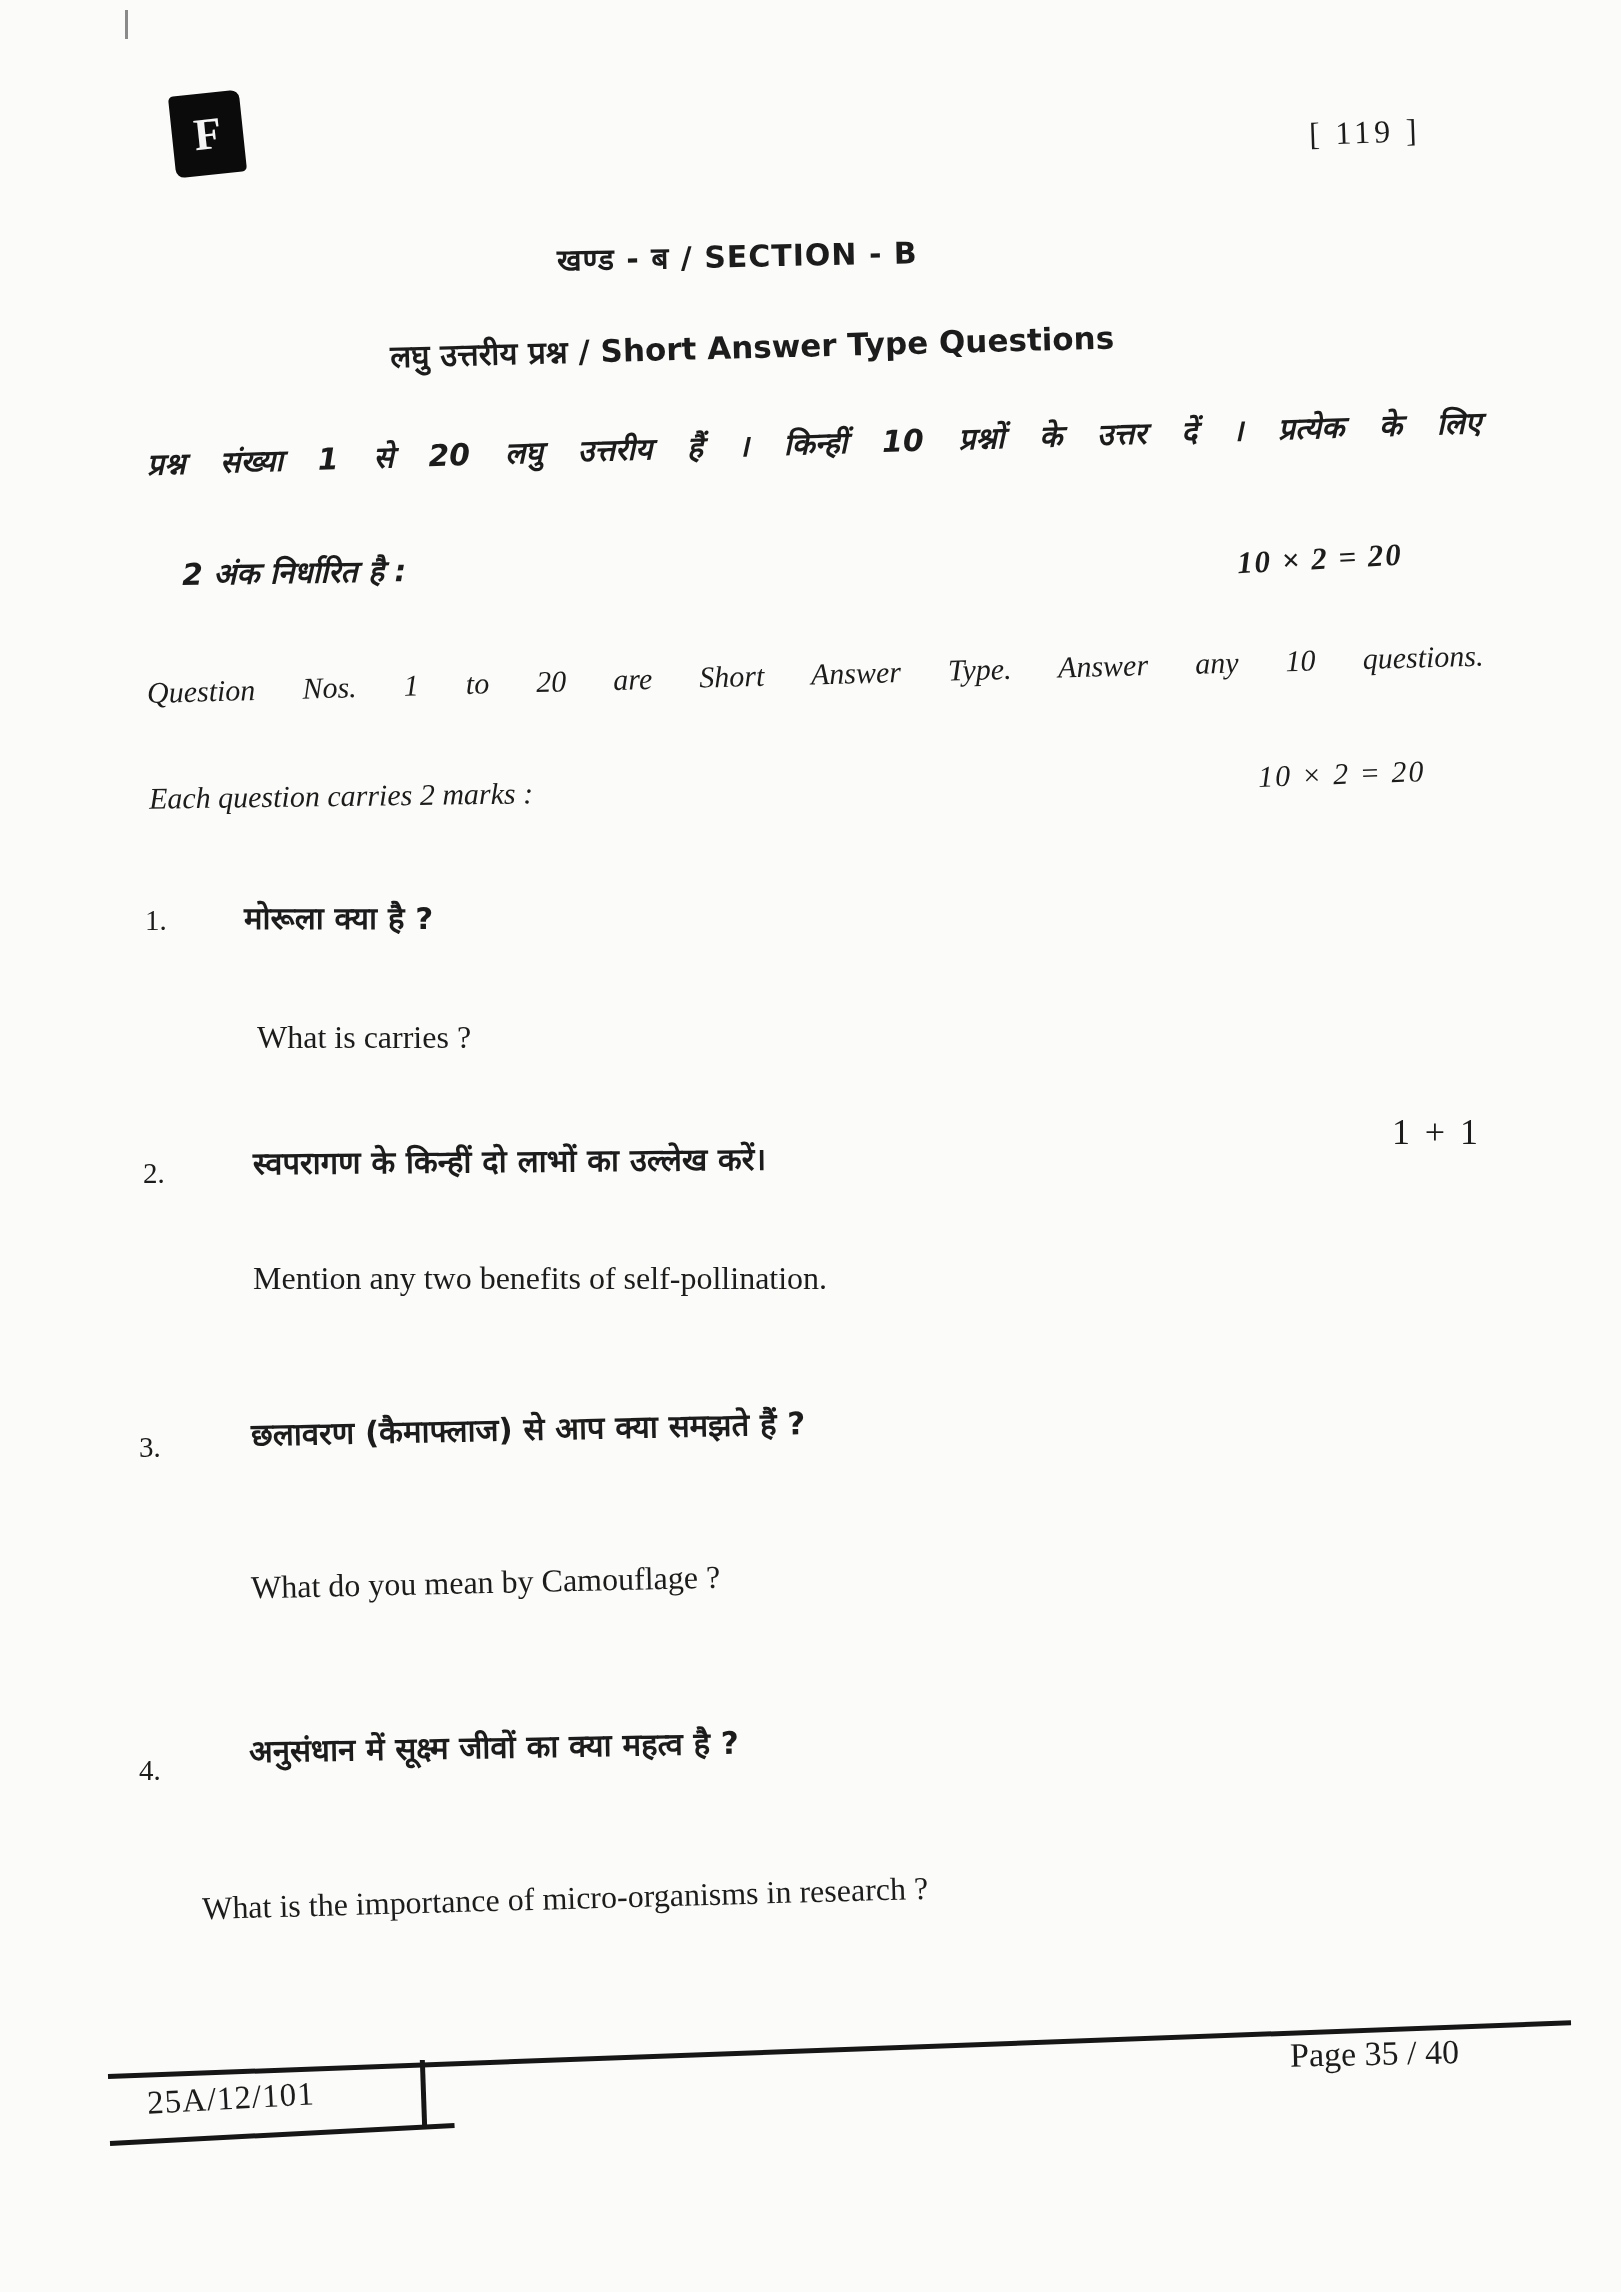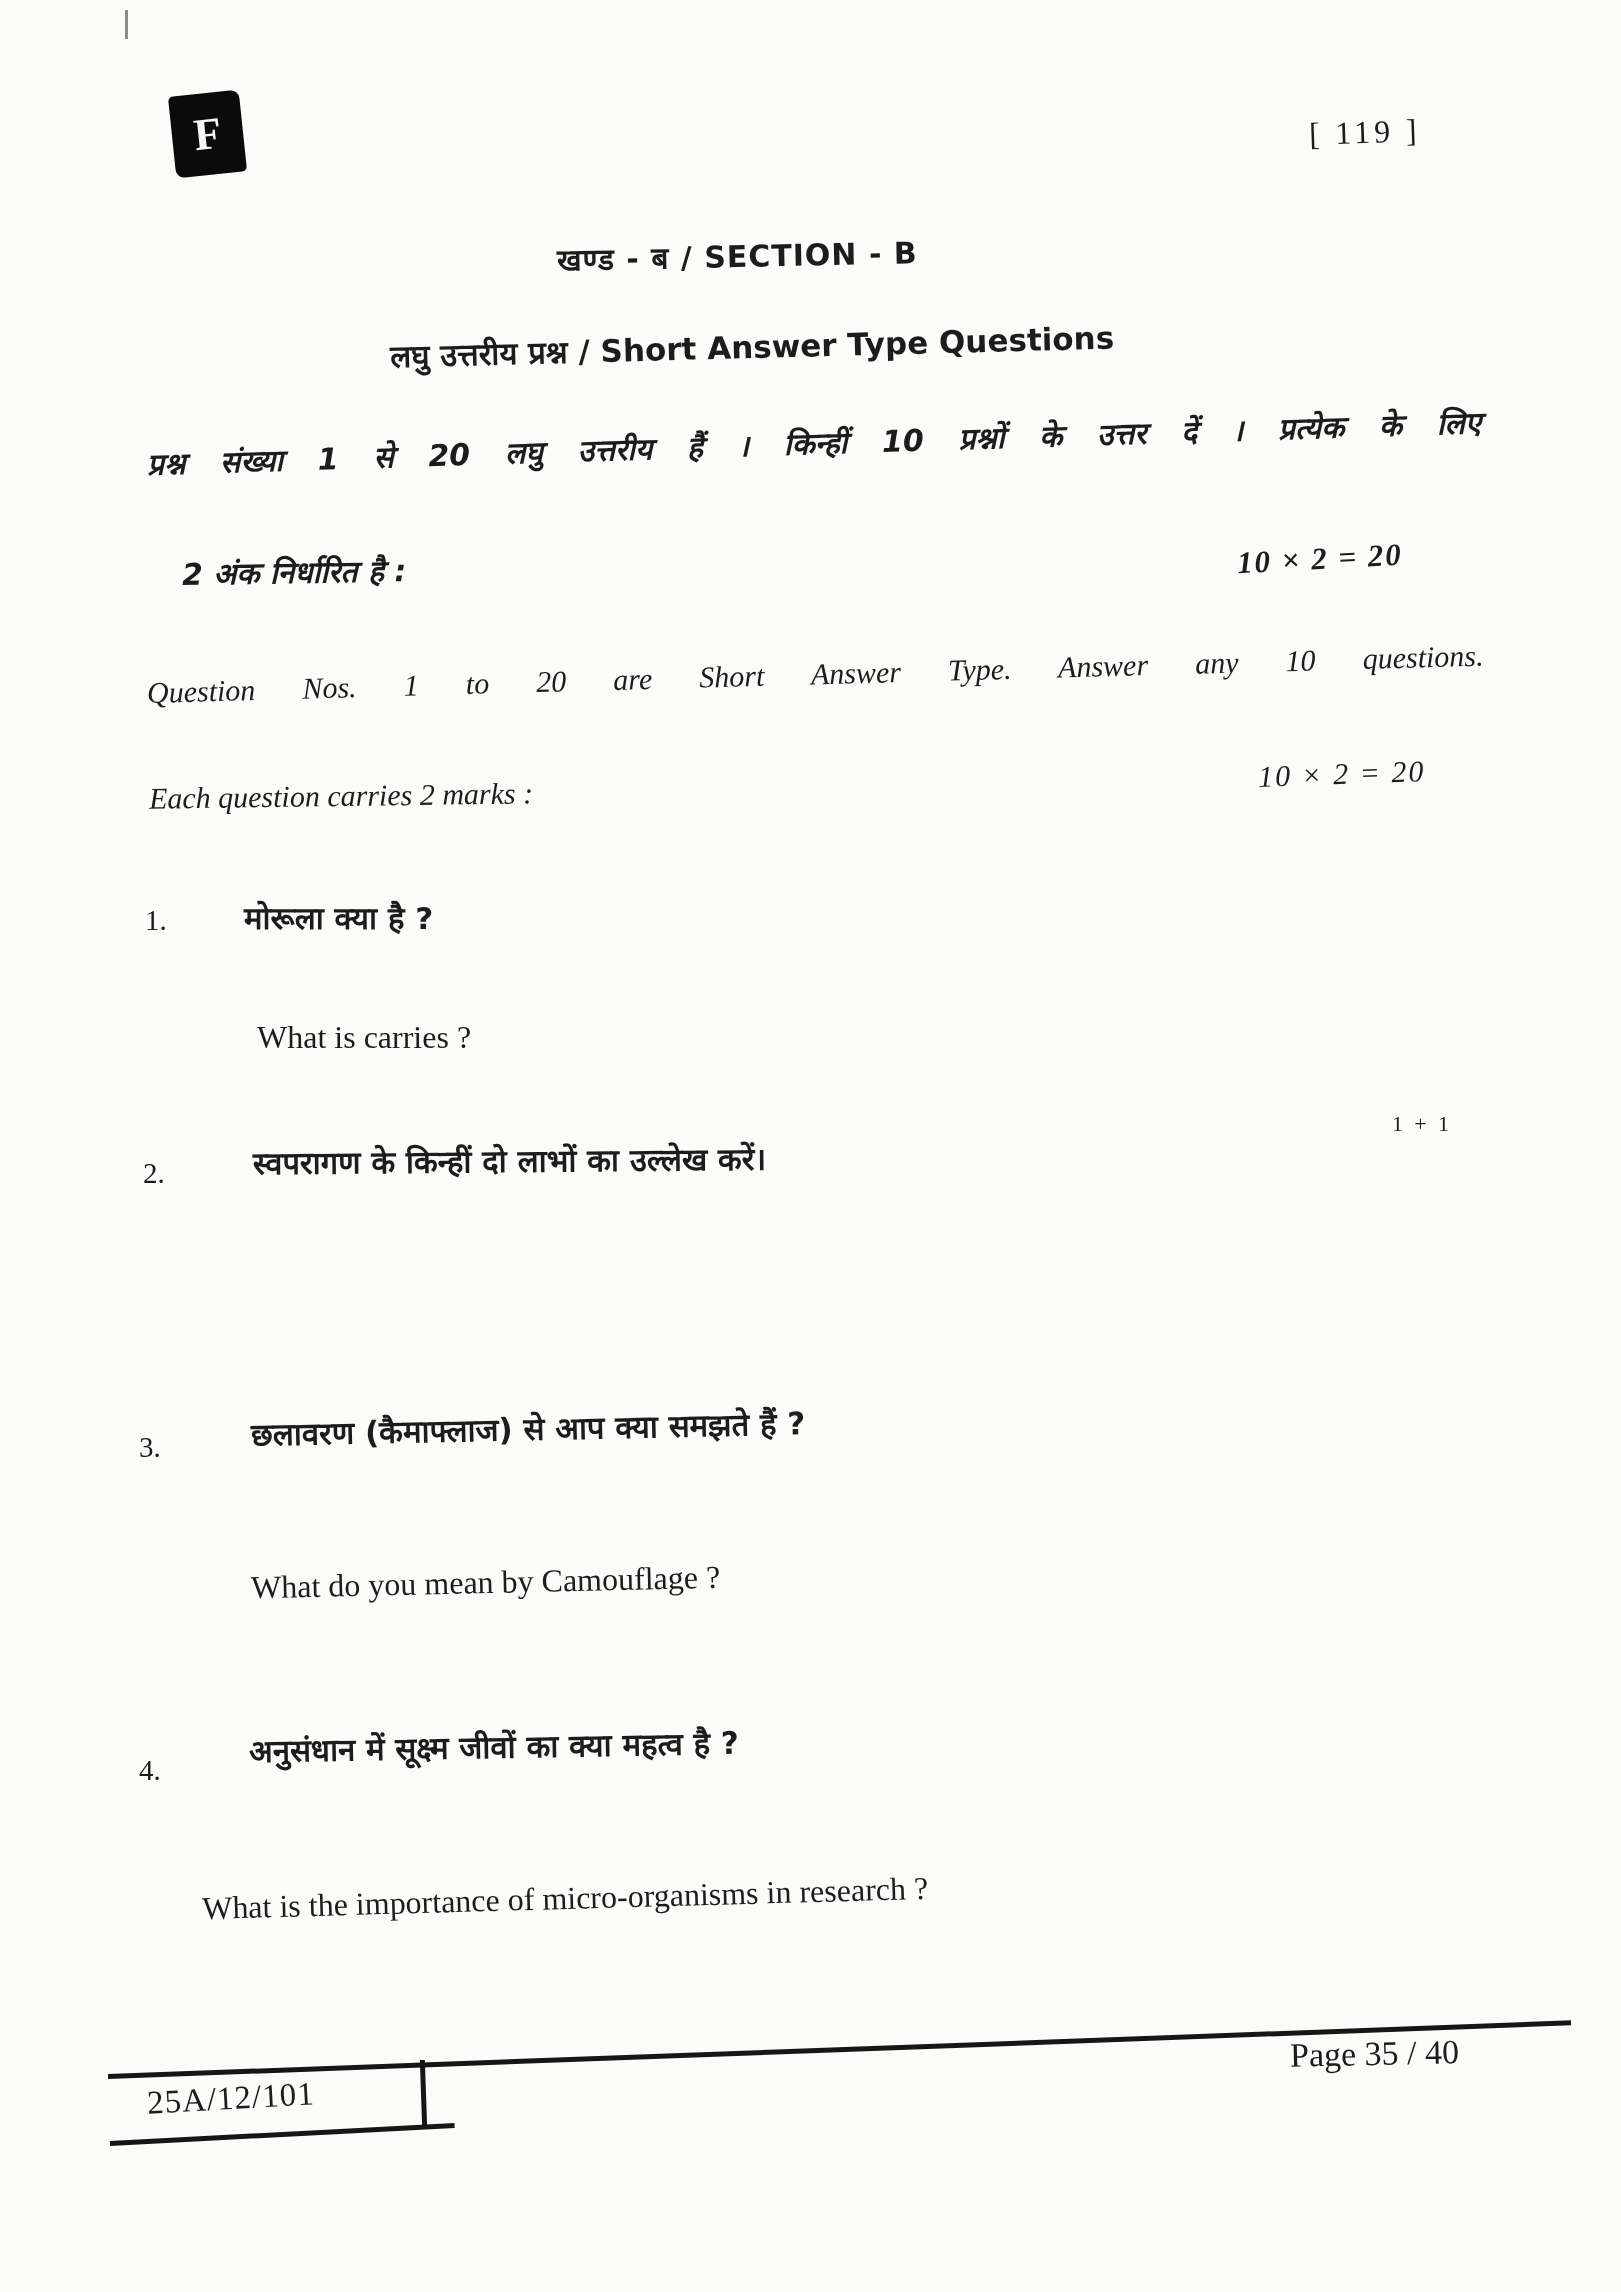--- a/index.html
+++ b/index.html
@@ -74,21 +74,21 @@
   .instr-en-2 { left: 149px; top: 779px; transform: rotate(-0.8deg); }
   .marks-en {
     left: 1258px; top: 757px;
     font-size: 30px; font-style: italic; letter-spacing: 2px;
     transform: rotate(-2deg);
   }
 
   .q-num { font-size: 29px; }
   .q-hi { font-size: 31px; font-weight: 700; }
   .q-en { font-size: 32px; }
-  .q-marks { font-size: 22px; letter-spacing: 2.9px; }
+  .q-marks { font-size: 36px; letter-spacing: 2.9px; }
 
   .footer-line {
     left: 108px; top: 2074px; width: 1464px; height: 4.9px;
     background: #161616;
     transform: rotate(-2.1deg); transform-origin: left center;
   }
   .footer-box-bottom {
     left: 110px; top: 2141px; width: 345px; height: 4.9px;
     background: #161616;
     transform: rotate(-3deg); transform-origin: left center;
@@ -134,20 +134,21 @@
   <div class="abs instr-en instr-en-2">Each question carries 2 marks :</div>
   <div class="abs marks-en">10 × 2 = 20</div>
 
   <div class="abs q-num" style="left:145px; top:904px;">1.</div>
   <div class="abs q-hi hi" style="left:244px; top:896px;">मोरूला क्या है ?</div>
   <div class="abs q-en" style="left:257px; top:1019px;">What is carries ?</div>
 
   <div class="abs q-marks" style="left:1392px; top:1111px;">1 + 1</div>
   <div class="abs q-num" style="left:143px; top:1157px;">2.</div>
   <div class="abs q-hi hi" style="left:253px; top:1139px; transform: rotate(-0.5deg);">स्वपरागण के किन्हीं दो लाभों का उल्लेख करें।</div>
+  <div class="abs q-en" style="left:253px; top:1260px;">Mention any two benefits of self-pollination.</div>
 
   <div class="abs q-num" style="left:139px; top:1431px;">3.</div>
   <div class="abs q-hi hi" style="left:251px; top:1407px; transform: rotate(-1.2deg);">छलावरण (कैमाफ्लाज) से आप क्या समझते हैं ?</div>
   <div class="abs q-en" style="left:251px; top:1564px; transform: rotate(-1.3deg);">What do you mean by Camouflage ?</div>
 
   <div class="abs q-num" style="left:139px; top:1754px;">4.</div>
   <div class="abs q-hi hi" style="left:249px; top:1725px; transform: rotate(-1deg);">अनुसंधान में सूक्ष्म जीवों का क्या महत्व है ?</div>
   <div class="abs q-en" style="left:202px; top:1880px; transform: rotate(-1.6deg);">What is the importance of micro-organisms in research ?</div>
 
   <div class="abs footer-line"></div>

